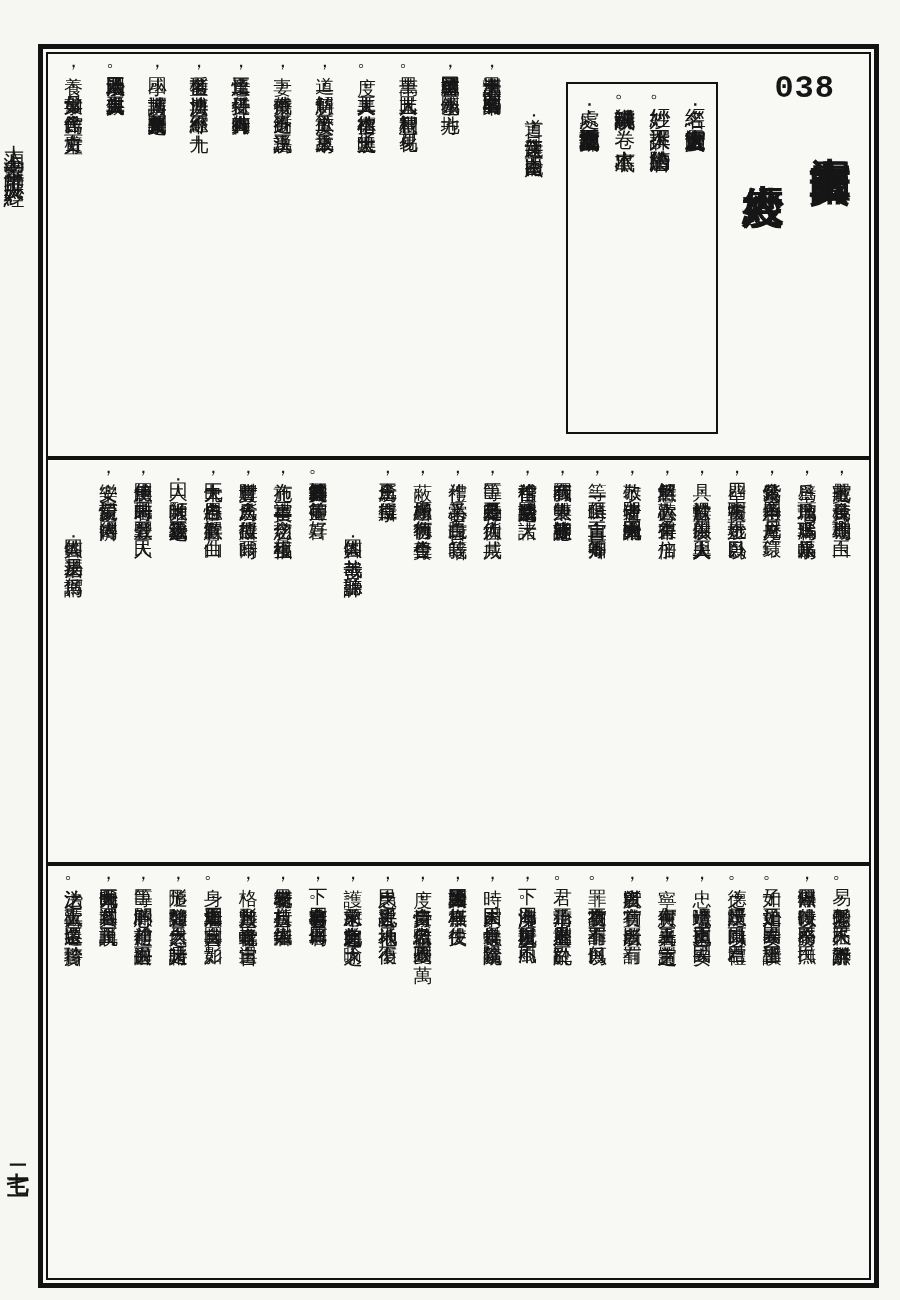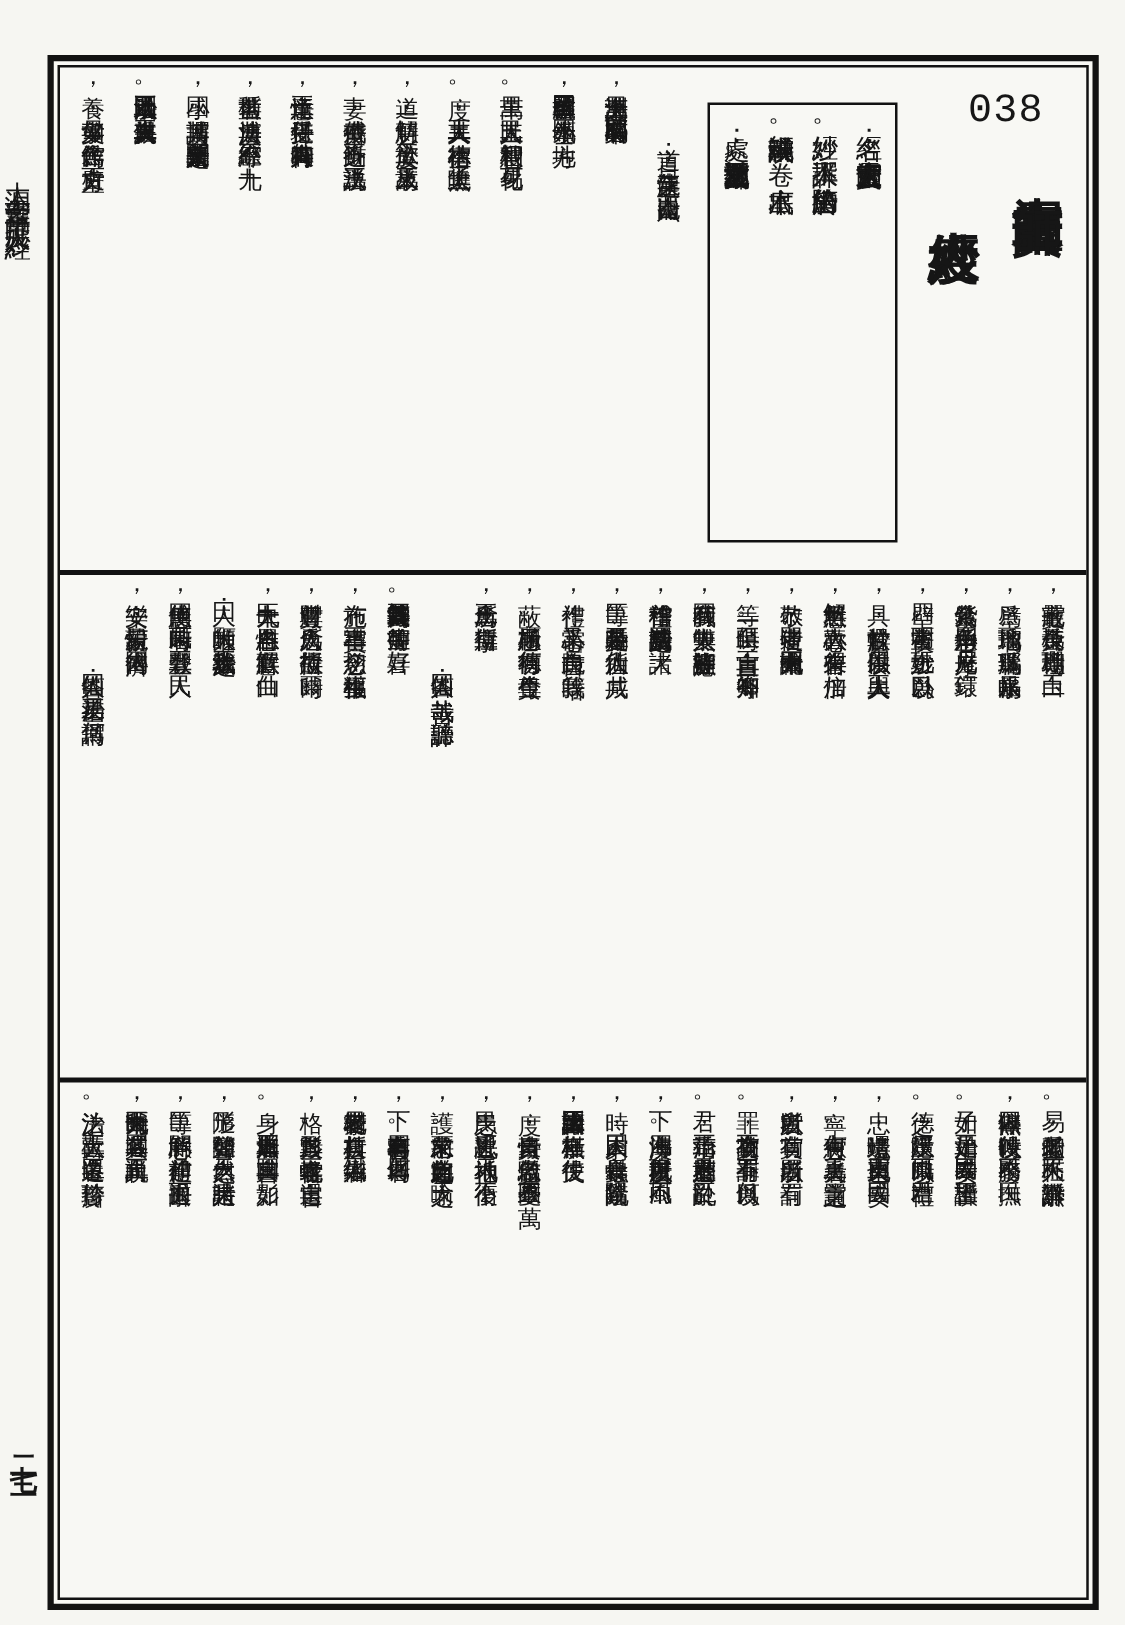--- a/index.html
+++ b/index.html
@@ -30,21 +30,21 @@
   .sec-bottom { flex:1; }
   .rule { height:4px; background:#121212; flex:none; }
 
   
   .vcol { writing-mode:vertical-rl; text-orientation:upright;
           line-height:1.08; font-size:19px; letter-spacing:0; flex:none; }
 
   
   .doc-number { position:absolute; top:16px; right:34px;
                 font-family:"Liberation Mono","DejaVu Sans Mono",monospace;
-                font-size:32px; letter-spacing:1px; font-weight:normal; }
+                font-size:32px; letter-spacing:1px; font-weight:bold; }
   .title-col { writing-mode:vertical-rl; text-orientation:upright;
                font-size:41px; font-weight:bold; line-height:1.12;
                letter-spacing:1px; flex:none; }
   .title-1 { padding-top:62px; }
   .title-2 { padding-top:90px; }
 
   
   .colophon-box { flex:none; margin-top:20px; width:152px; height:352px;
                   border:2px solid #121212; padding:8px 10px;
                   display:flex; flex-direction:row-reverse; justify-content:space-between; }

